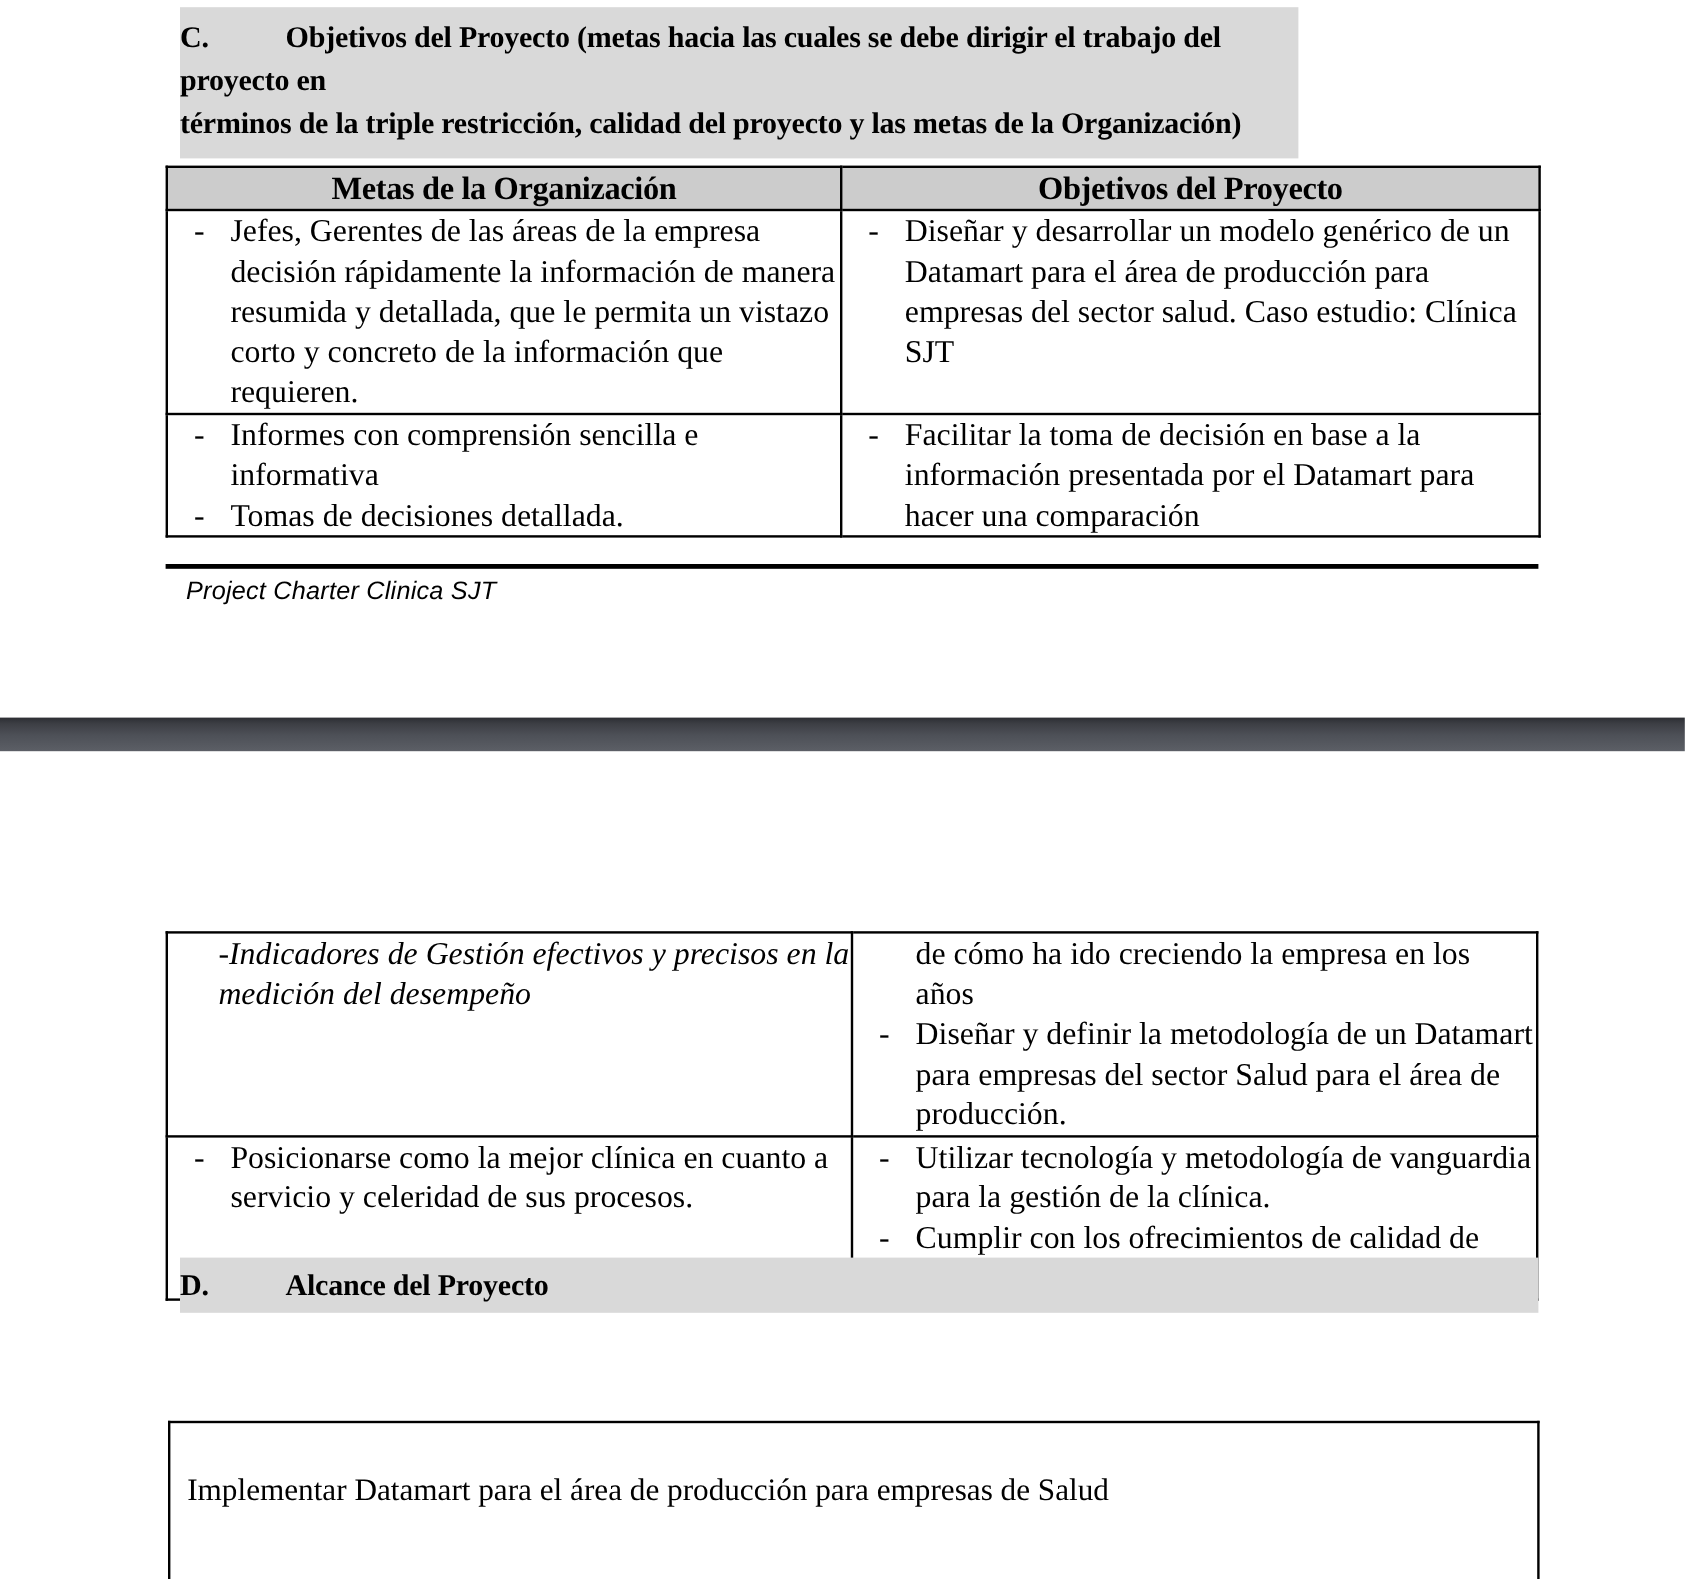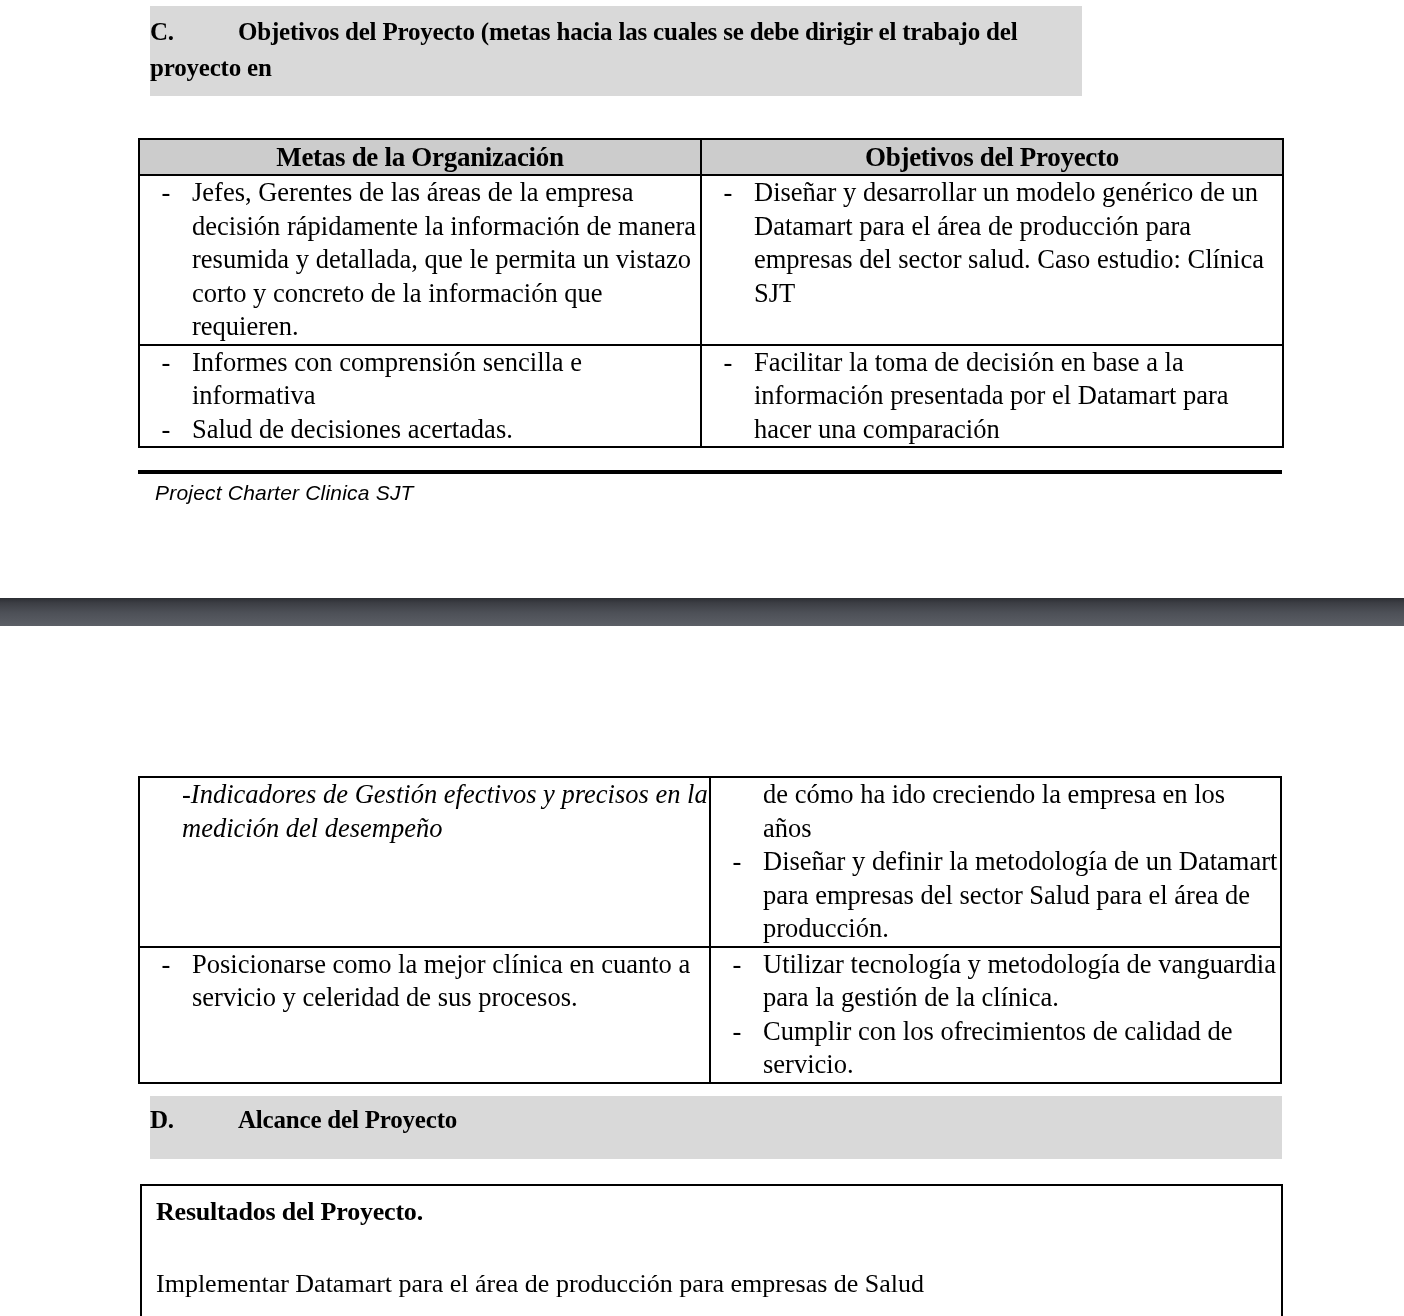--- a/index.html
+++ b/index.html
@@ -33,23 +33,23 @@
   #band-c {
     left: 150px;
     top: 6px;
     width: 932px;
     padding: 8px 0 10px 0;
   }
   #band-c .line2 { display: block; }
 
   #band-d {
     left: 150px;
-    top: 1096px;
+    top: 1048px;
     width: 1132px;
-    padding: 6px 0 21px 0;
+    padding: 6px 0 4px 0;
   }
 
   
   .doc-table {
     position: absolute;
     border-collapse: collapse;
     table-layout: fixed;
     border: 2px solid #000;
     background: #ffffff;
   }
@@ -160,20 +160,21 @@
     font-size: 26px;
     line-height: 32px;
     padding: 40px 16px 0 14px;
   }
 </style>
 </head>
 <body>
 
 <div id="band-c" class="section-band">
   <span class="sec-letter">C.</span><span>Objetivos del Proyecto (metas hacia las cuales se debe dirigir el trabajo del proyecto en</span>
+  <span class="line2">términos de la triple restricción, calidad del proyecto y las metas de la Organización)</span>
 </div>
 
 <table id="table1" class="doc-table">
   <thead>
     <tr>
       <th class="hdr col-left">Metas de la Organización</th>
       <th class="hdr col-right">Objetivos del Proyecto</th>
     </tr>
   </thead>
   <tbody>
@@ -192,21 +193,21 @@
       </td>
     </tr>
     <tr>
       <td class="cell">
         <div class="bul">
           <span class="dash">-</span>
           <span class="txt">Informes con comprensión sencilla e informativa</span>
         </div>
         <div class="bul">
           <span class="dash">-</span>
-          <span class="txt">Salud de decisiones acertadas.</span>
+          <span class="txt">Tomas de decisiones detallada.</span>
         </div>
       </td>
       <td class="cell">
         <div class="bul">
           <span class="dash">-</span>
           <span class="txt">Facilitar la toma de decisión en base a la información presentada por el Datamart para hacer una comparación</span>
         </div>
       </td>
     </tr>
   </tbody>
@@ -256,15 +257,14 @@
       </td>
     </tr>
   </tbody>
 </table>
 
 <div id="band-d" class="section-band">
   <span class="sec-letter">D.</span><span>Alcance del Proyecto</span>
 </div>
 
 <div id="results-box">
-  <div class="rb-title">Resultados del Proyecto.</div>
   <div class="rb-body">Implementar Datamart para el área de producción para empresas de Salud</div>
 </div>
 
 </body></html>

